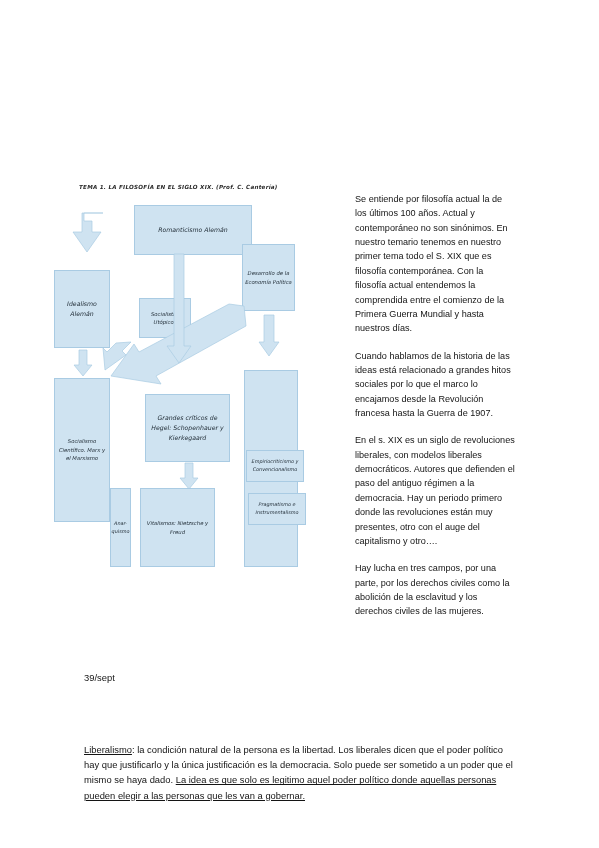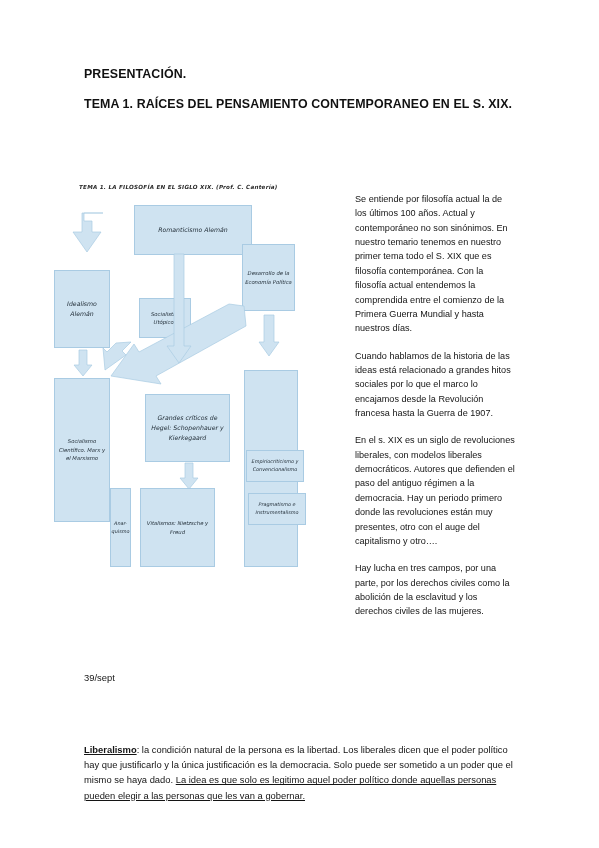--- a/index.html
+++ b/index.html
@@ -107,31 +107,27 @@
     position: absolute;
     left: 84px;
     top: 742px;
     width: 430px;
     font-size: 9.4px;
     line-height: 1.62;
     color: #141414;
     text-align: left;
   }
   .u { text-decoration: underline; }
-  .bold-u { font-weight: bold; text-decoration: underline; }
+  .bold-u { font-weight: normal; text-decoration: underline; }
 </style>
 </head>
 <body>
 
 <div class="page">
 
-  <div class="headings">
-    <div class="h-line">PRESENTACIÓN.</div>
-    <div class="h-line sub">TEMA 1. RAÍCES DEL PENSAMIENTO CONTEMPORANEO EN EL S. XIX.</div>
-  </div>
 
   <div class="diagram">
 
     <div class="dg-title">TEMA 1. LA FILOSOFÍA EN EL SIGLO XIX. (Prof. C. Cantería)</div>
 
     <div class="arw" style="left:10px; top:30px;">
       <svg width="34" height="42" viewBox="0 0 34 42">
         <path d="M33 1 H14 V9 H22 V20 H31 L17 40 L3 20 H12 V1 Z" transform="translate(-2,0)" fill="#cfe3f1" stroke="#a9cbe3" stroke-width="0.7"></path>
       </svg>
     </div>

